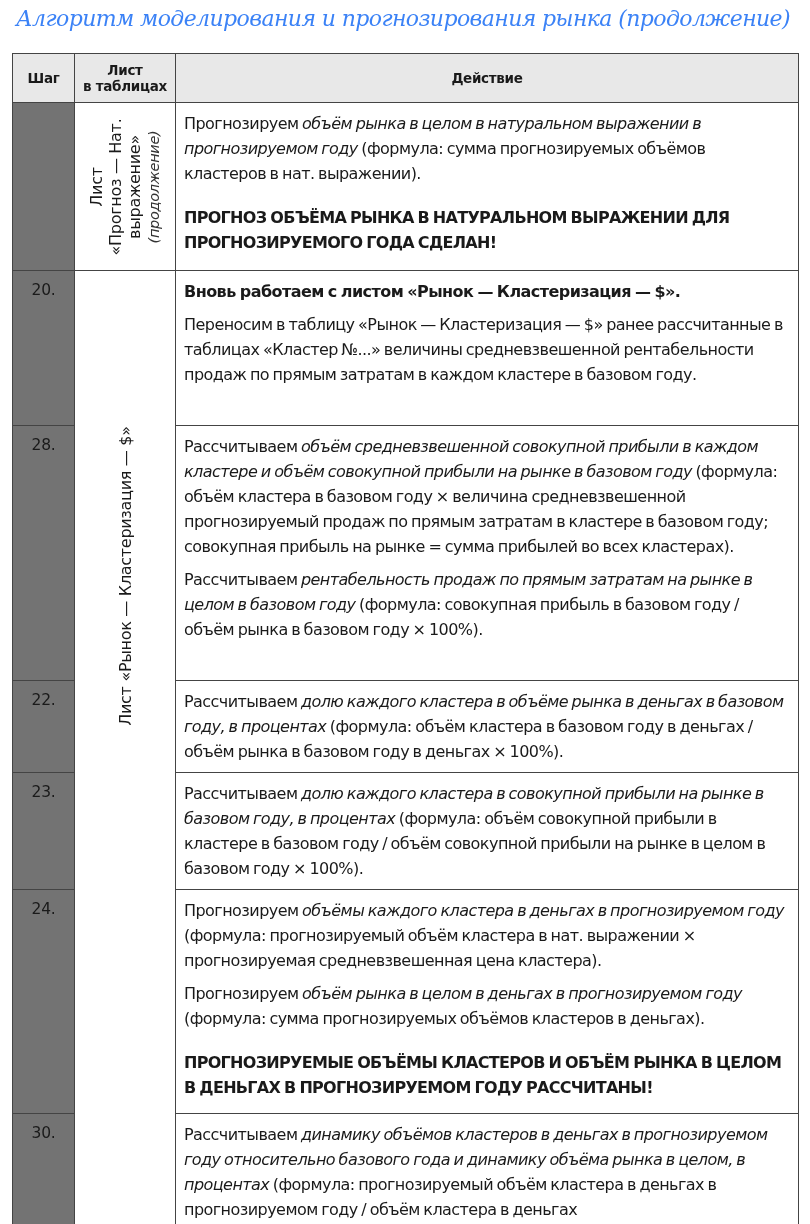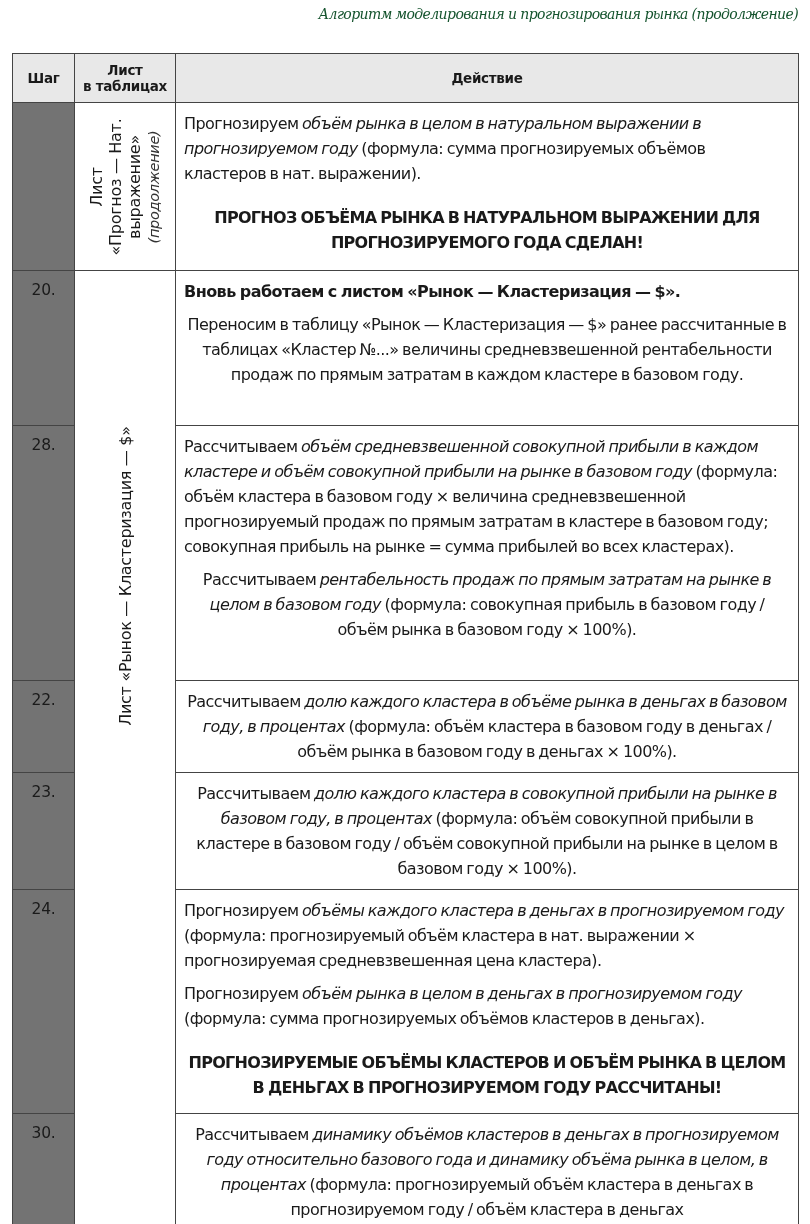--- a/index.html
+++ b/index.html
@@ -1,30 +1,30 @@
 <!DOCTYPE html>
 <html><head>
 <meta charset="utf-8">
 <style>
   html, body { margin: 0; padding: 0; background: #ffffff; }
   body { width: 810px; height: 1224px; position: relative; overflow: hidden;
          font-family: "DejaVu Sans", sans-serif; color: #1a1a1a; }
-  .caption { position: absolute; right: 12px; top: 6px; font-family: "DejaVu Serif", serif;
-             font-style: italic; font-size: 14px; letter-spacing: -0.6px; color: #14532d; }
+  .caption { position: absolute; right: 20px; top: 6px; font-family: "DejaVu Serif", serif;
+             font-style: italic; font-size: 22px; letter-spacing: -0.6px; color: #3b82f6; }
   table { position: absolute; left: 12px; top: 37px; width: 786px; border-collapse: collapse;
           table-layout: fixed; margin-top: 16px; }
   td, th { border: 1.5px solid #444; vertical-align: top; padding: 0; }
   th { background: #e8e8e8; font-weight: bold; font-size: 13.5px; height: 48px; vertical-align: middle;
        text-align: center; line-height: 16px; letter-spacing: -0.3px; }
   col.c1 { width: 62px; } col.c2 { width: 101px; } col.c3 { width: 623px; }
   td.step { background: #737373; text-align: center; font-size: 15.5px; padding-top: 10px; letter-spacing: -0.2px; }
   td.sheet { position: relative; background: #fff; }
   td.action { padding: 8px 8px 8px 8px; font-size: 16px; line-height: 25px; letter-spacing: -0.55px; word-spacing: -1px; }
   td.action p { margin: 0 0 8px 0; }
-  td.action p:last-child { margin-bottom: 0; text-align: center; }
+  td.action p:last-child { margin-bottom: 0; }
   td.action p.loud { font-weight: bold; margin-top: 20px; line-height: 24.5px; letter-spacing: -0.7px; }
   .vert { position: absolute; left: 50%; top: 50%; transform: translate(-50%, -50%) rotate(-90deg);
           white-space: nowrap; text-align: center; font-size: 16px; line-height: 19px; letter-spacing: -0.3px; }
   .vert .sub { font-style: italic; font-size: 14.5px; color: #333; }
   i { font-style: italic; }
 </style>
 </head>
 <body>
 
 <div class="caption">Алгоритм моделирования и прогнозирования рынка (продолжение)</div>

